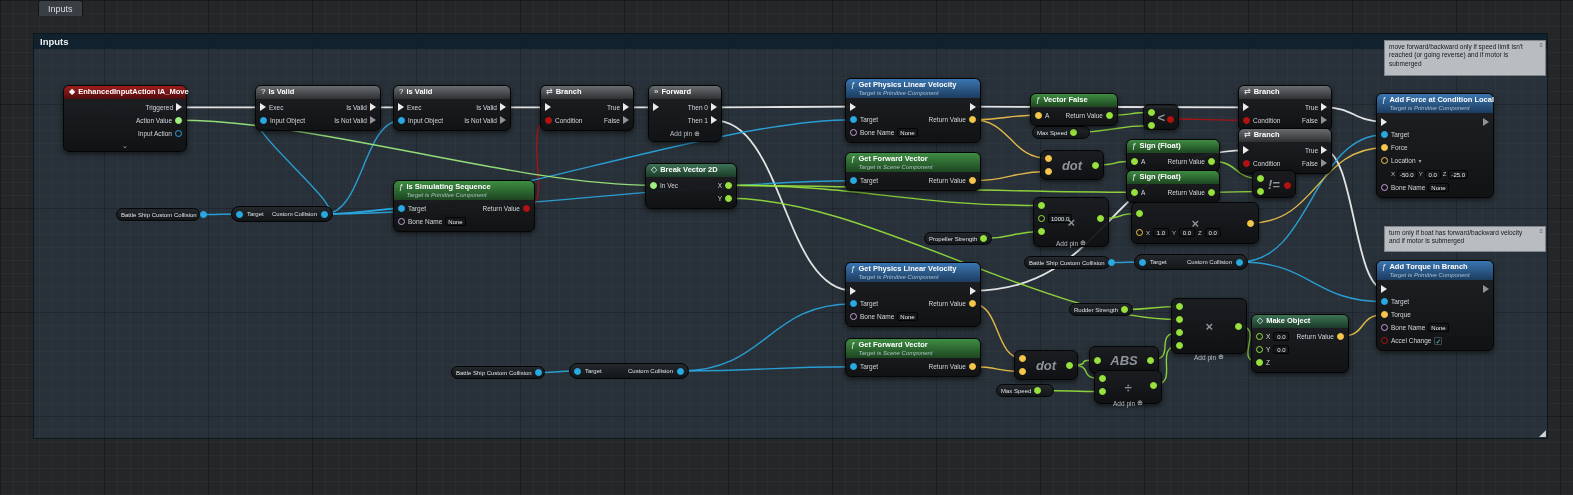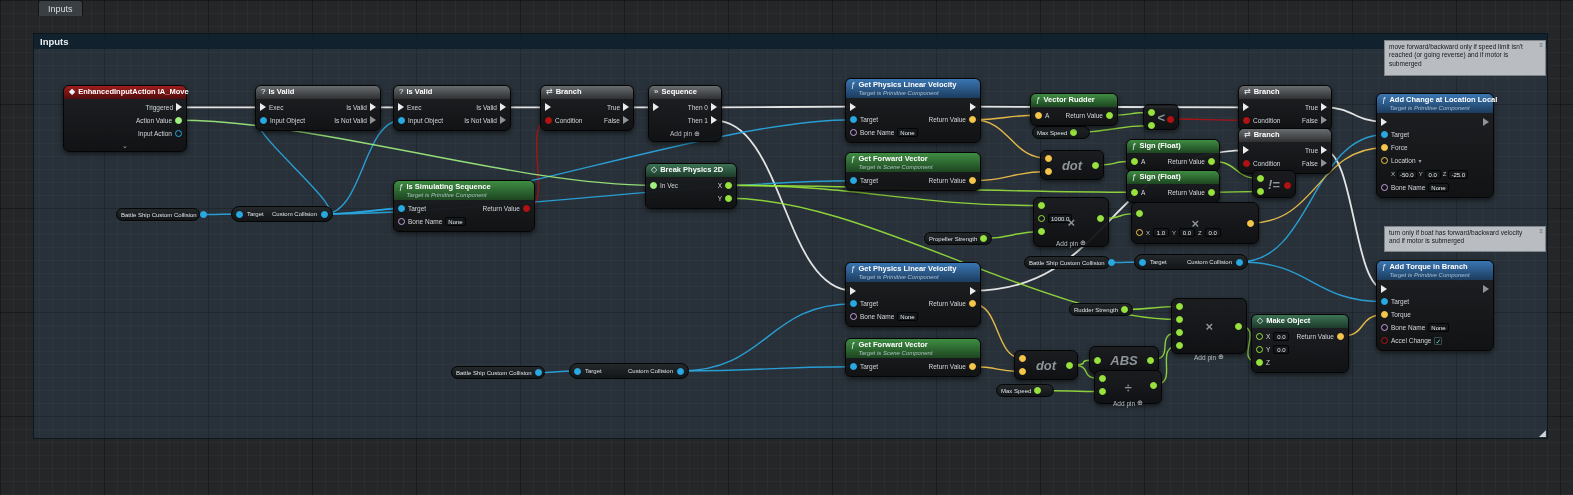--- a/index.html
+++ b/index.html
@@ -250,21 +250,21 @@
               <span class="pin exec"></span>
               <span class="plabel">False</span>
             </div>
           </div>
         </div>
       </div>
       <div class="node macro" style="left: 648px; top: 85px; width: 74px;">
         <div class="nhead">
           <span class="nicon">»</span>
           <div>
-            <span class="ntitle" style="display: block;">Sequence</span>
+            <span class="ntitle" style="display: block;">Forward</span>
           </div>
         </div>
         <div class="cols">
           <div class="pcol">
             <div class="prow left">
               <span class="pin exec connected"></span>
             </div>
           </div>
           <div class="pcol">
             <div class="prow right">
@@ -279,21 +279,21 @@
         </div>
         <div class="addpin">
           <span>Add pin</span>
           <span class="plus">⊕</span>
         </div>
       </div>
       <div class="node struct" style="left: 645px; top: 163px; width: 92px;">
         <div class="nhead">
           <span class="nicon">◇</span>
           <div>
-            <span class="ntitle" style="display: block;">Break Physics 2D</span>
+            <span class="ntitle" style="display: block;">Break Vector 2D</span>
           </div>
         </div>
         <div class="cols">
           <div class="pcol">
             <div class="prow left">
               <span class="pin circ connected" style="--c: #9ef07f;"></span>
               <span class="plabel">In Vec</span>
             </div>
           </div>
           <div class="pcol">
@@ -405,21 +405,21 @@
         </div>
       </div>
       <div class="pill" style="left: 1032px; top: 126px; width: 58px;">
         <span class="pill-label">Max Speed</span>
         <span class="pin circ connected" style="--c: #97e23c;"></span>
       </div>
       <div class="node pure" style="left: 1030px; top: 93px; width: 88px;">
         <div class="nhead">
           <span class="nicon">ƒ</span>
           <div>
-            <span class="ntitle" style="display: block;">Vector Rudder</span>
+            <span class="ntitle" style="display: block;">Vector False</span>
           </div>
         </div>
         <div class="cols">
           <div class="pcol">
             <div class="prow left">
               <span class="pin circ connected" style="--c: #f6c64a;"></span>
               <span class="plabel">A</span>
             </div>
           </div>
           <div class="pcol">
@@ -839,21 +839,21 @@
               <span class="pin circ connected" style="--c: #f6c64a;"></span>
               <span class="plabel">Return Value</span>
             </div>
           </div>
         </div>
       </div>
       <div class="node fn" style="left: 1376px; top: 93px; width: 118px;">
         <div class="nhead">
           <span class="nicon">ƒ</span>
           <div>
-            <span class="ntitle" style="display: block;">Add Change at Location Local</span>
+            <span class="ntitle" style="display: block;">Add Force at Condition Local</span>
             <span class="nsub" style="display: block;">Target is Primitive Component</span>
           </div>
         </div>
         <div class="cols">
           <div class="pcol">
             <div class="prow left">
               <span class="pin exec connected"></span>
             </div>
             <div class="prow left">
               <span class="pin circ connected" style="--c: #29a9e2;"></span>

